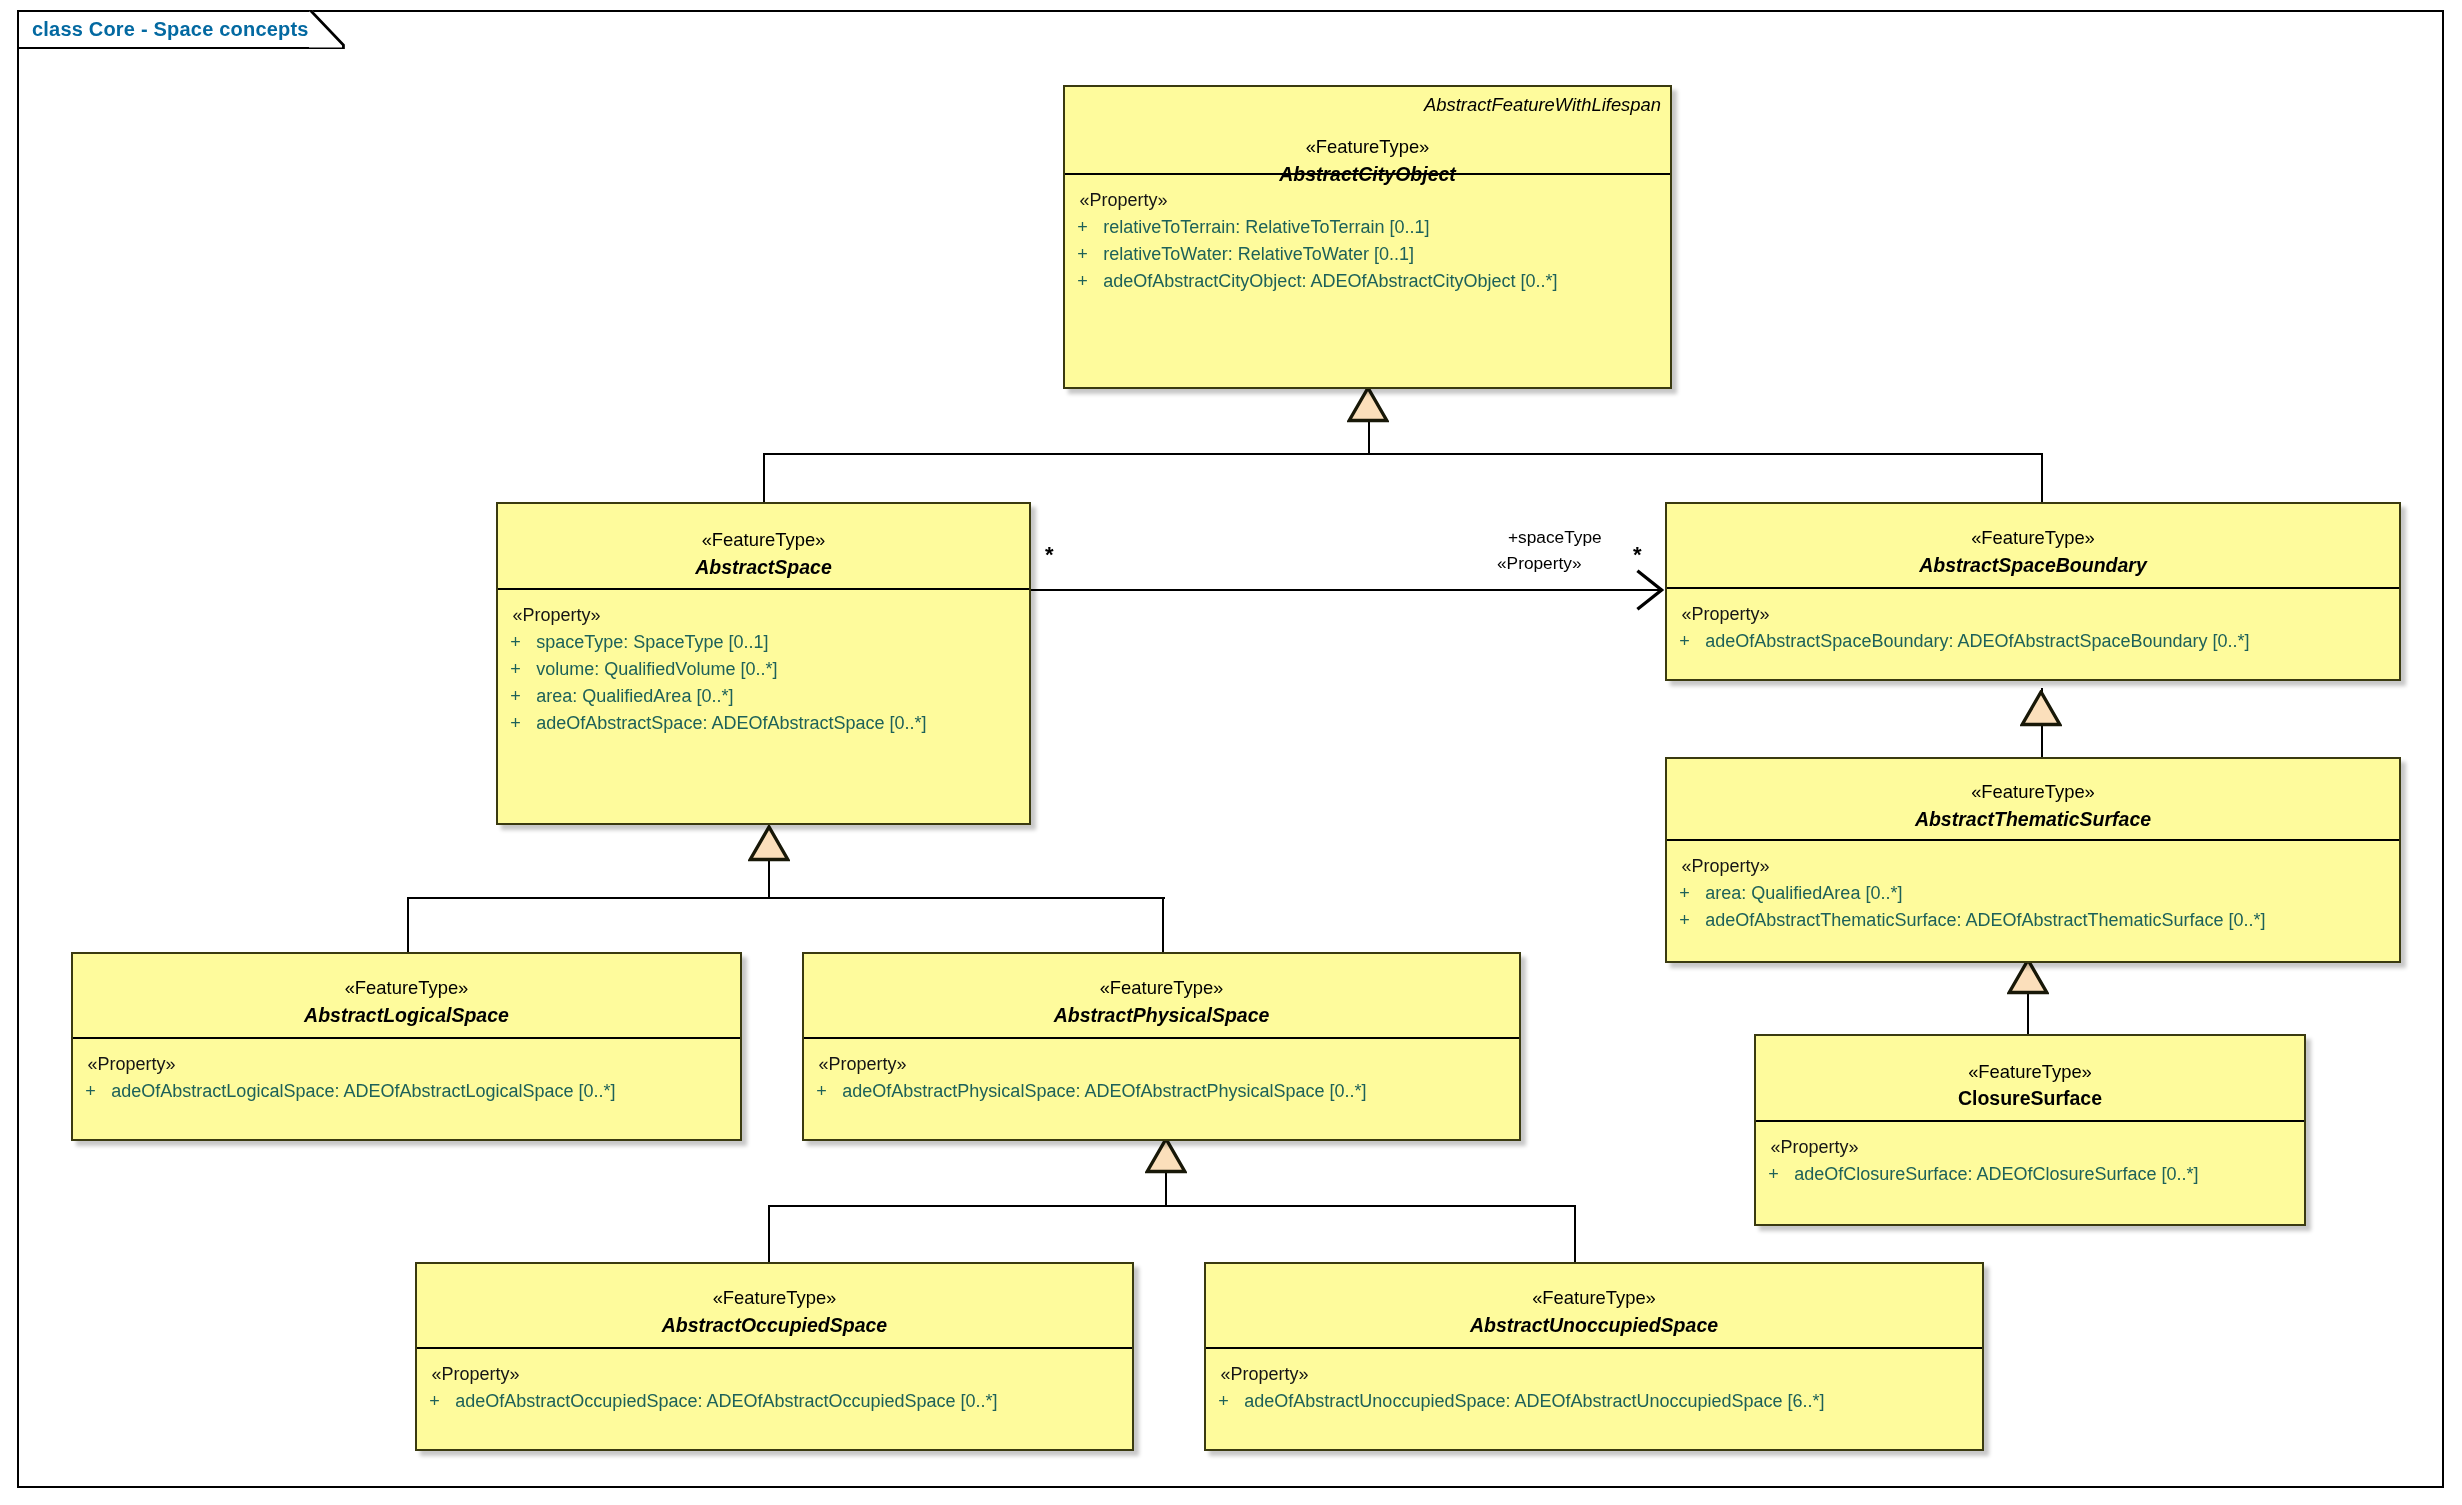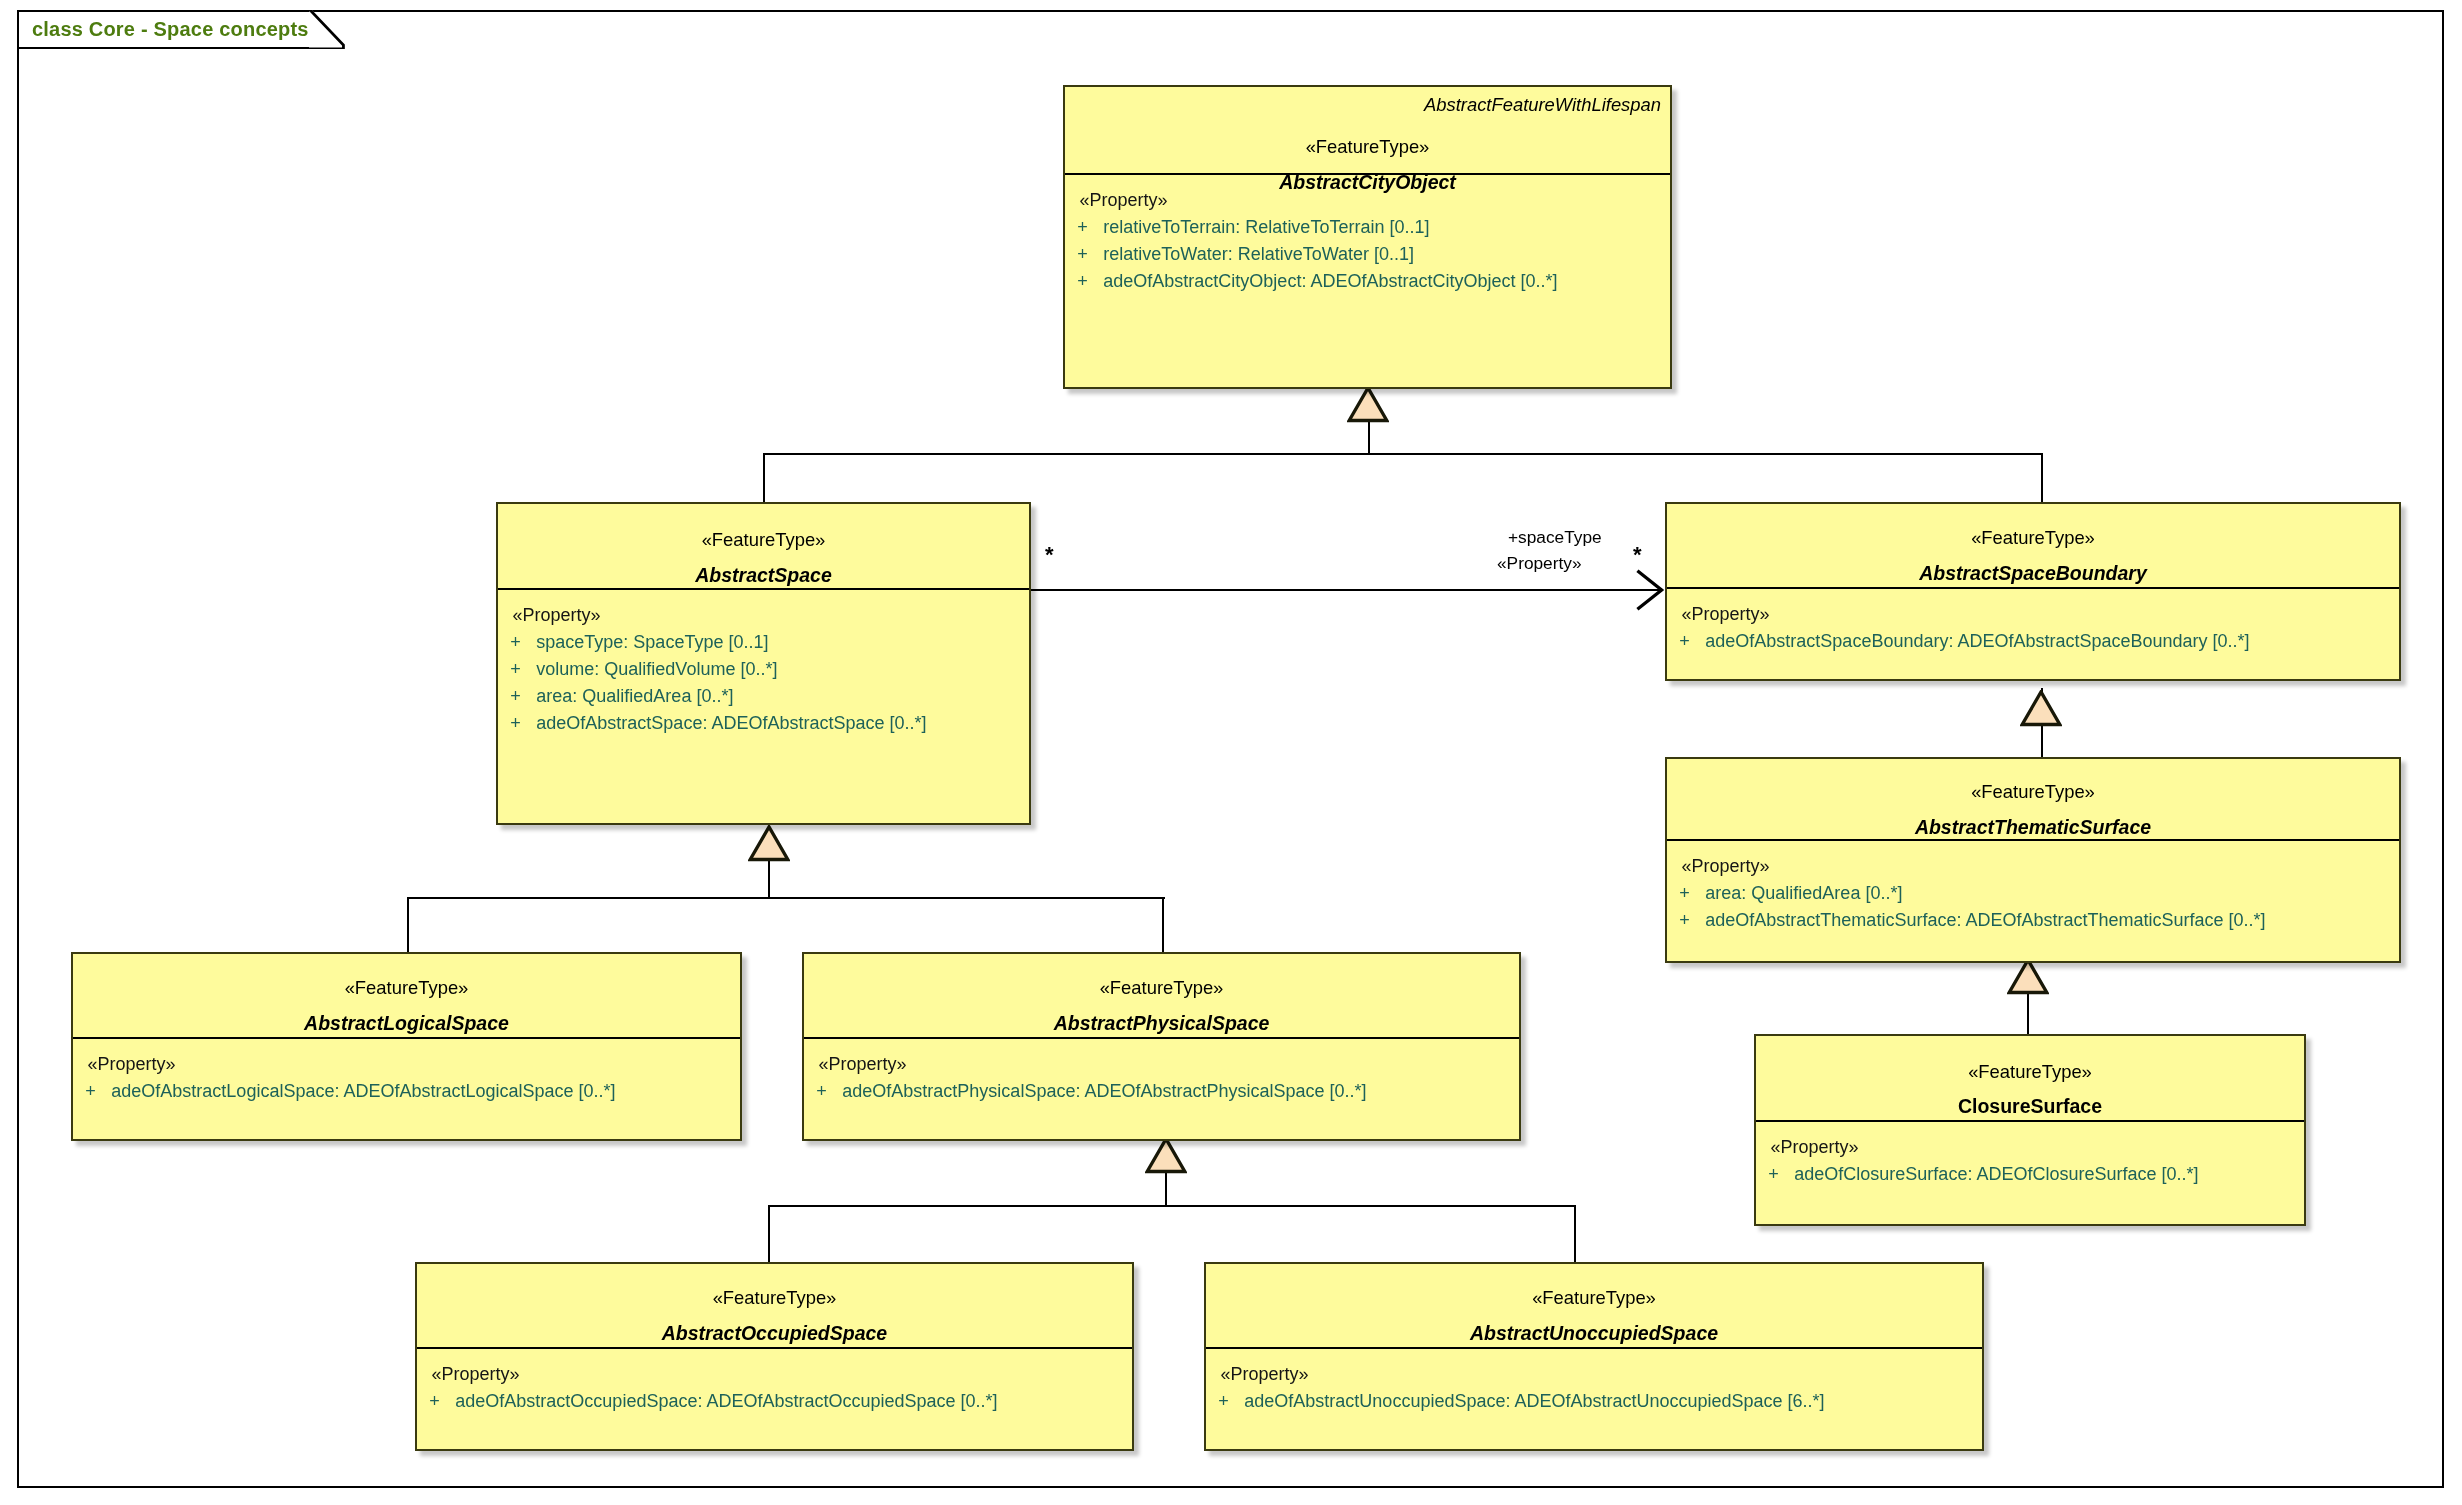--- a/index.html
+++ b/index.html
@@ -49,21 +49,21 @@
     height: 39px;
     overflow: hidden;
   }
   #frame-tab-slant svg { display: block; }
   #frame-title {
     position: absolute;
     left: 32px;
     top: 18px;
     font-size: 20px;
     font-weight: bold;
-    color: #4d7c0f;
+    color: #0369a1;
     white-space: nowrap;
     letter-spacing: 0.2px;
   }
 
   
   .cls {
     position: absolute;
     background: #fefb9c;
     border: 2.2px solid #3a3a10;
     box-sizing: border-box;
@@ -88,21 +88,20 @@
   .stereo {
     font-size: 18.4px;
     color: #000000;
     white-space: nowrap;
   }
   .cls-name {
     font-size: 19.5px;
     font-weight: bold;
     color: #000000;
     white-space: nowrap;
-    margin-top: 8px;
   }
   .cls-name.italic { font-style: italic; }
   .cls-body {
     position: relative;
     box-sizing: border-box;
     padding: 14.5px 0 0 0;
   }
   .prop-stereo {
     font-size: 18px;
     color: #151515;

